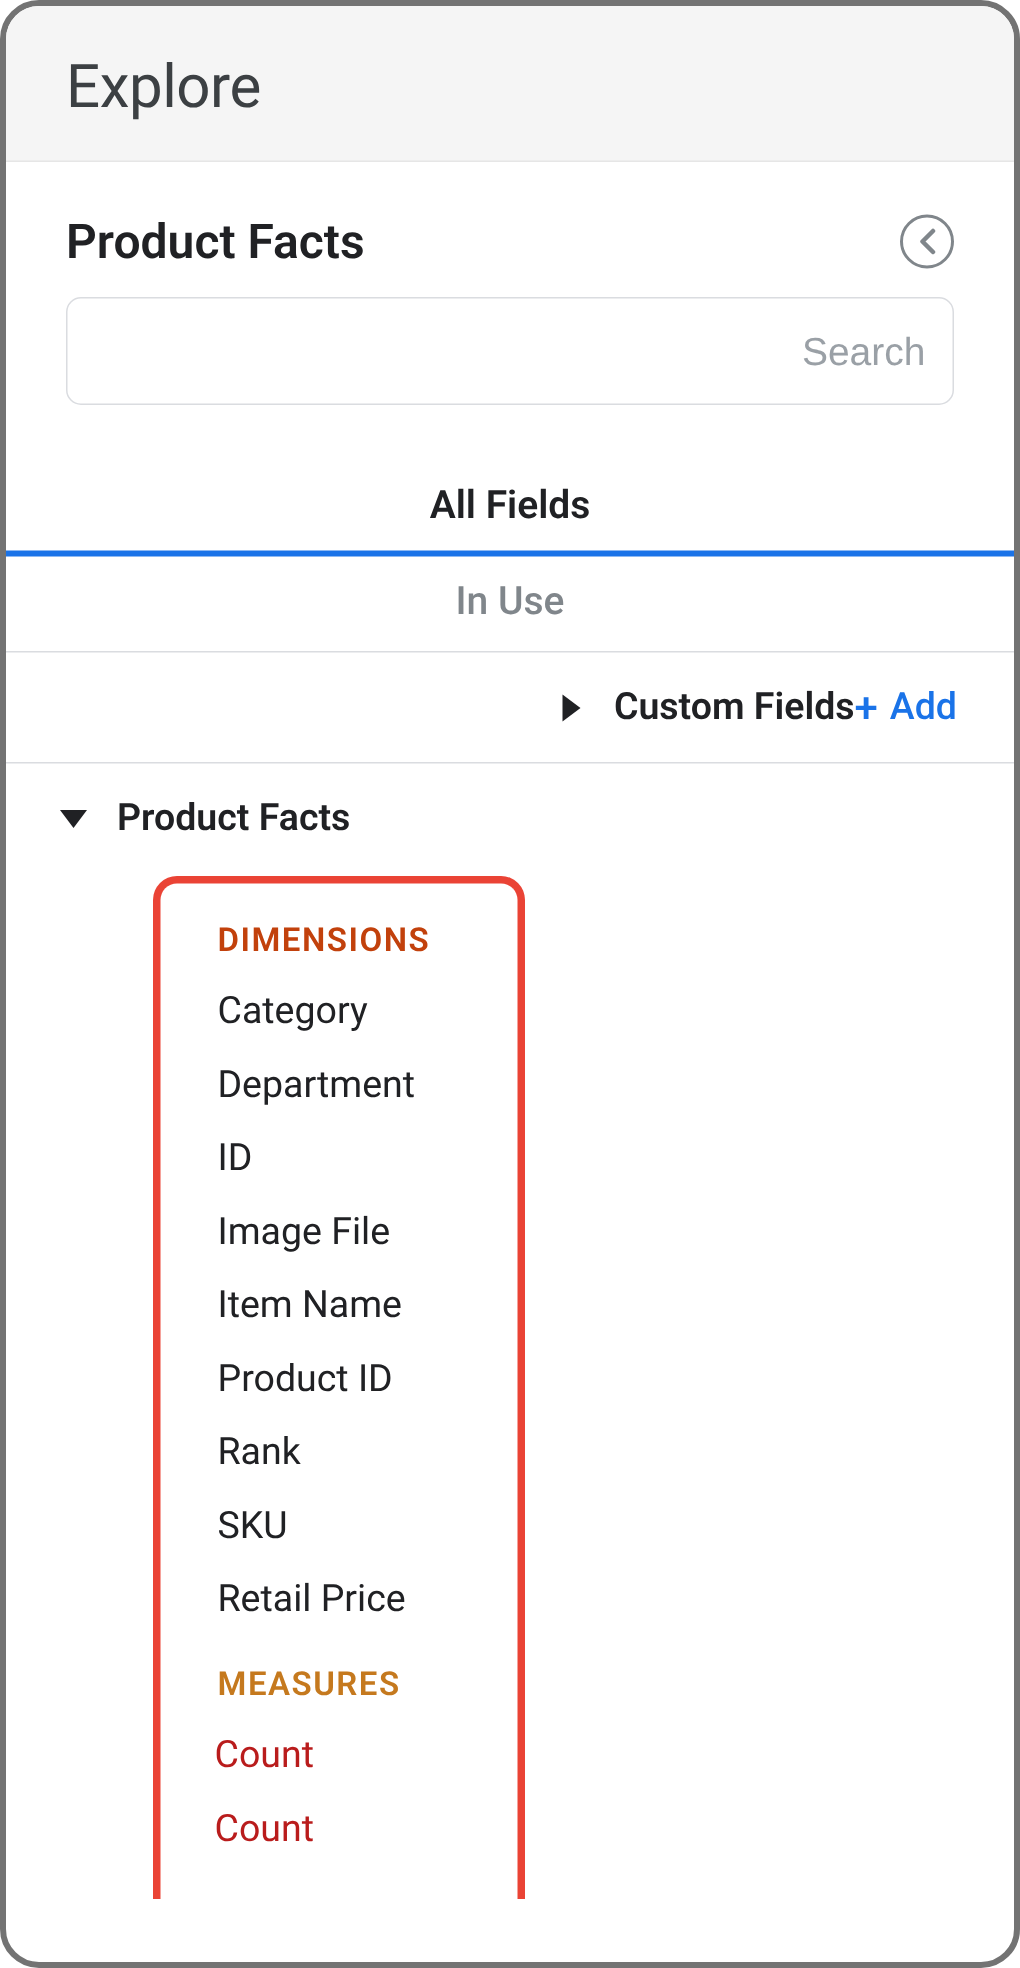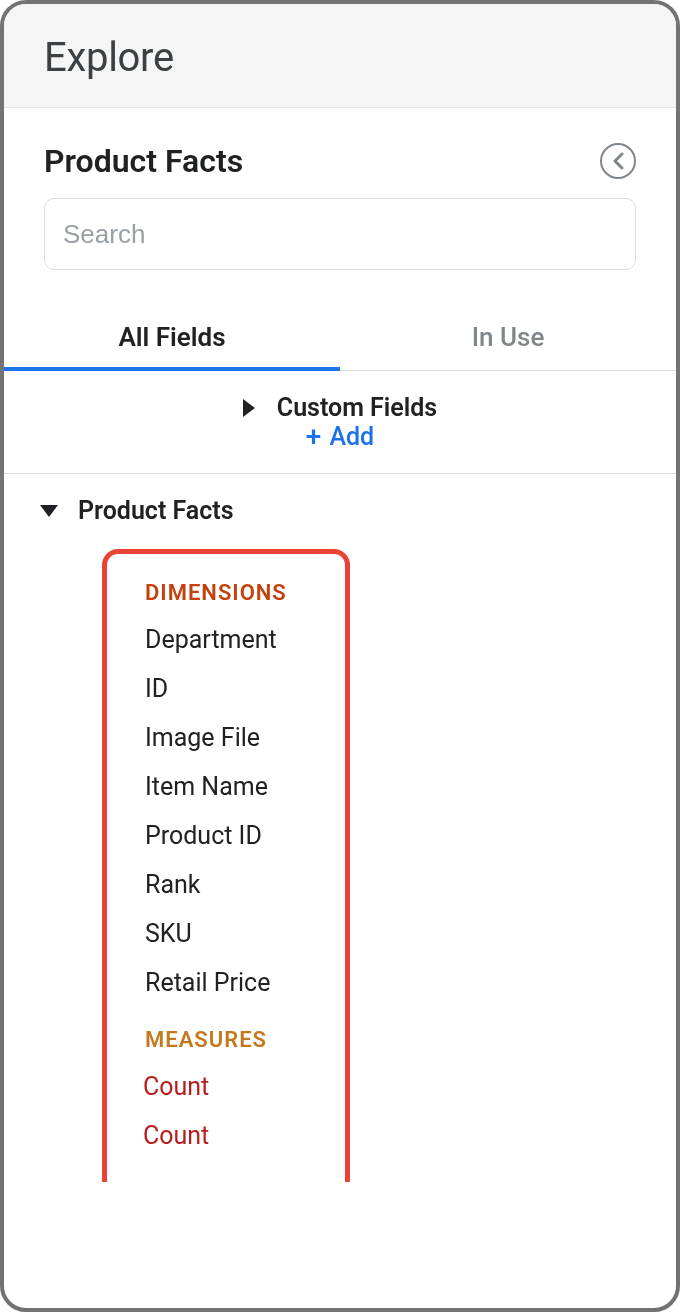--- a/index.html
+++ b/index.html
@@ -62,28 +62,30 @@
     }
     .search-input {
       width: 100%;
       height: 72px;
       border: 1.5px solid #dadce0;
       border-radius: 10px;
       padding: 0 18px;
       font-size: 26px;
       color: #3c4043;
       outline: none;
+      text-align: right;
     }
     .search-input::placeholder {
       color: #9aa0a6;
     }
     .tabs {
       display: flex;
       margin-top: 36px;
       border-bottom: 1px solid #dadce0;
+      flex-direction: column;
     }
     .tab {
       flex: 1;
       text-align: center;
       padding: 16px 0 18px 0;
       font-size: 26px;
       cursor: pointer;
       position: relative;
     }
     .tab.active {
@@ -102,21 +104,20 @@
     .tab.inactive {
       color: #80868b;
       font-weight: 500;
     }
     .custom-fields-row {
       display: flex;
       align-items: center;
       justify-content: flex-end;
       padding: 22px 38px 22px 38px;
       border-bottom: 1px solid #dadce0;
-      flex-direction: column;
     }
     .custom-fields-left {
       display: flex;
       align-items: center;
       gap: 22px;
     }
     .custom-fields-label {
       font-size: 25px;
       font-weight: 600;
       color: #202124;
@@ -233,20 +234,21 @@
     </div>
   </div>
 
   <div class="section-row">
     <div class="triangle-down"></div>
     <div class="section-label">Product Facts</div>
   </div>
 
   <div class="highlight-box">
     <div class="group-header dimensions">DIMENSIONS</div>
+    <div class="field-item dimension">Category</div>
     <div class="field-item dimension">Department</div>
     <div class="field-item dimension">ID</div>
     <div class="field-item dimension">Image File</div>
     <div class="field-item dimension">Item Name</div>
     <div class="field-item dimension">Product ID</div>
     <div class="field-item dimension">Rank</div>
     <div class="field-item dimension">SKU</div>
     <div class="field-item dimension">Retail Price</div>
 
     <div class="group-header measures">MEASURES</div>

